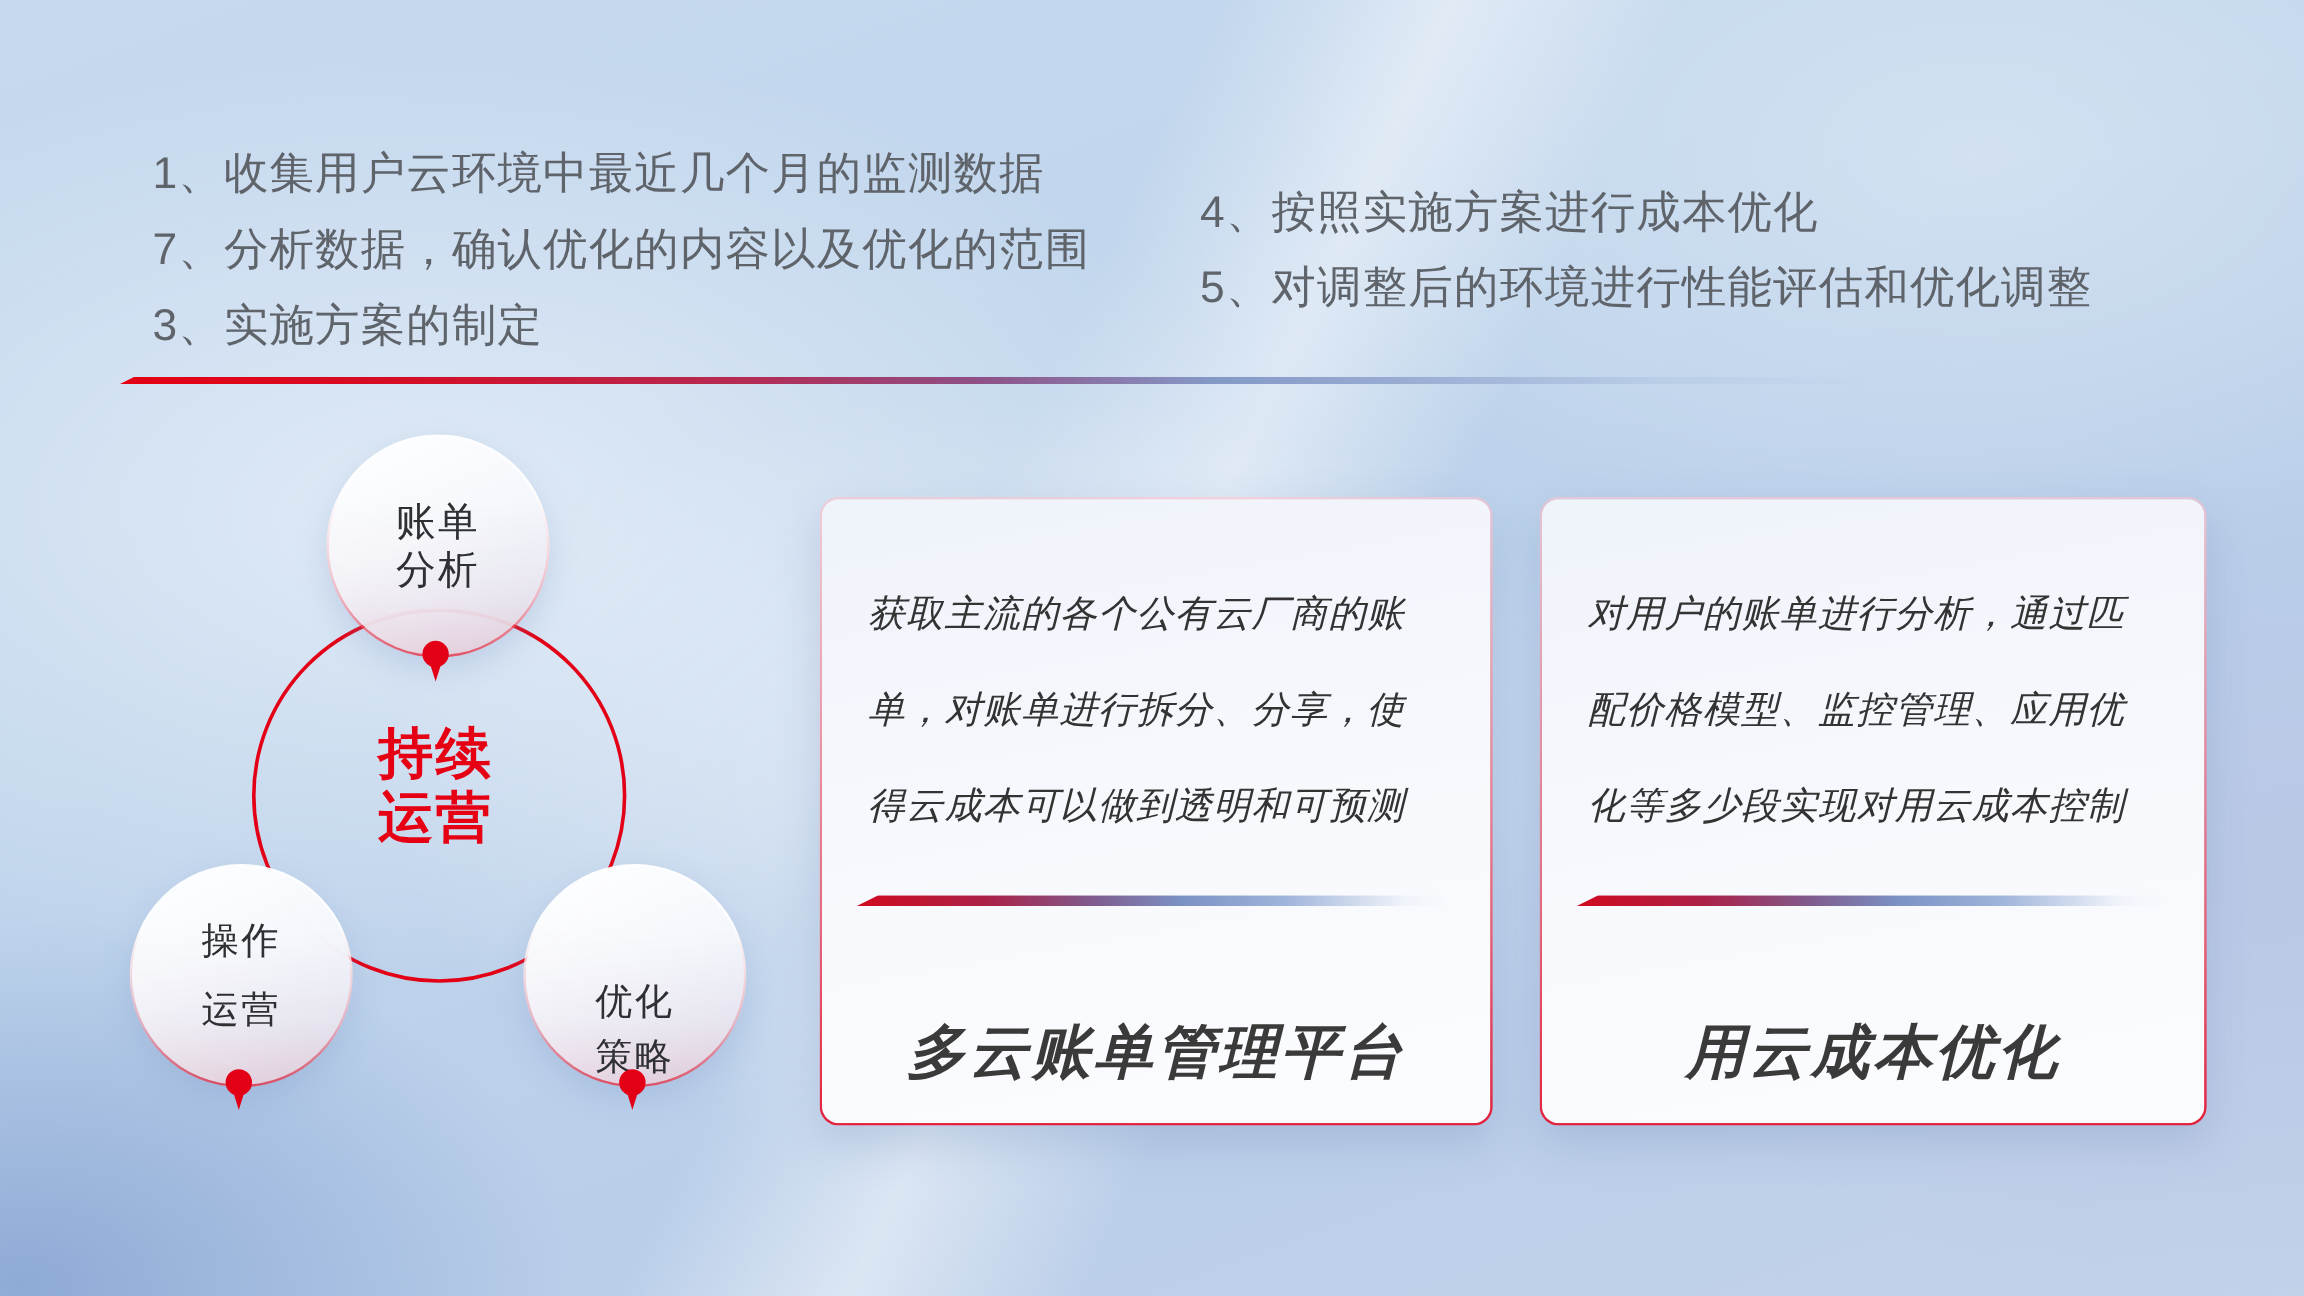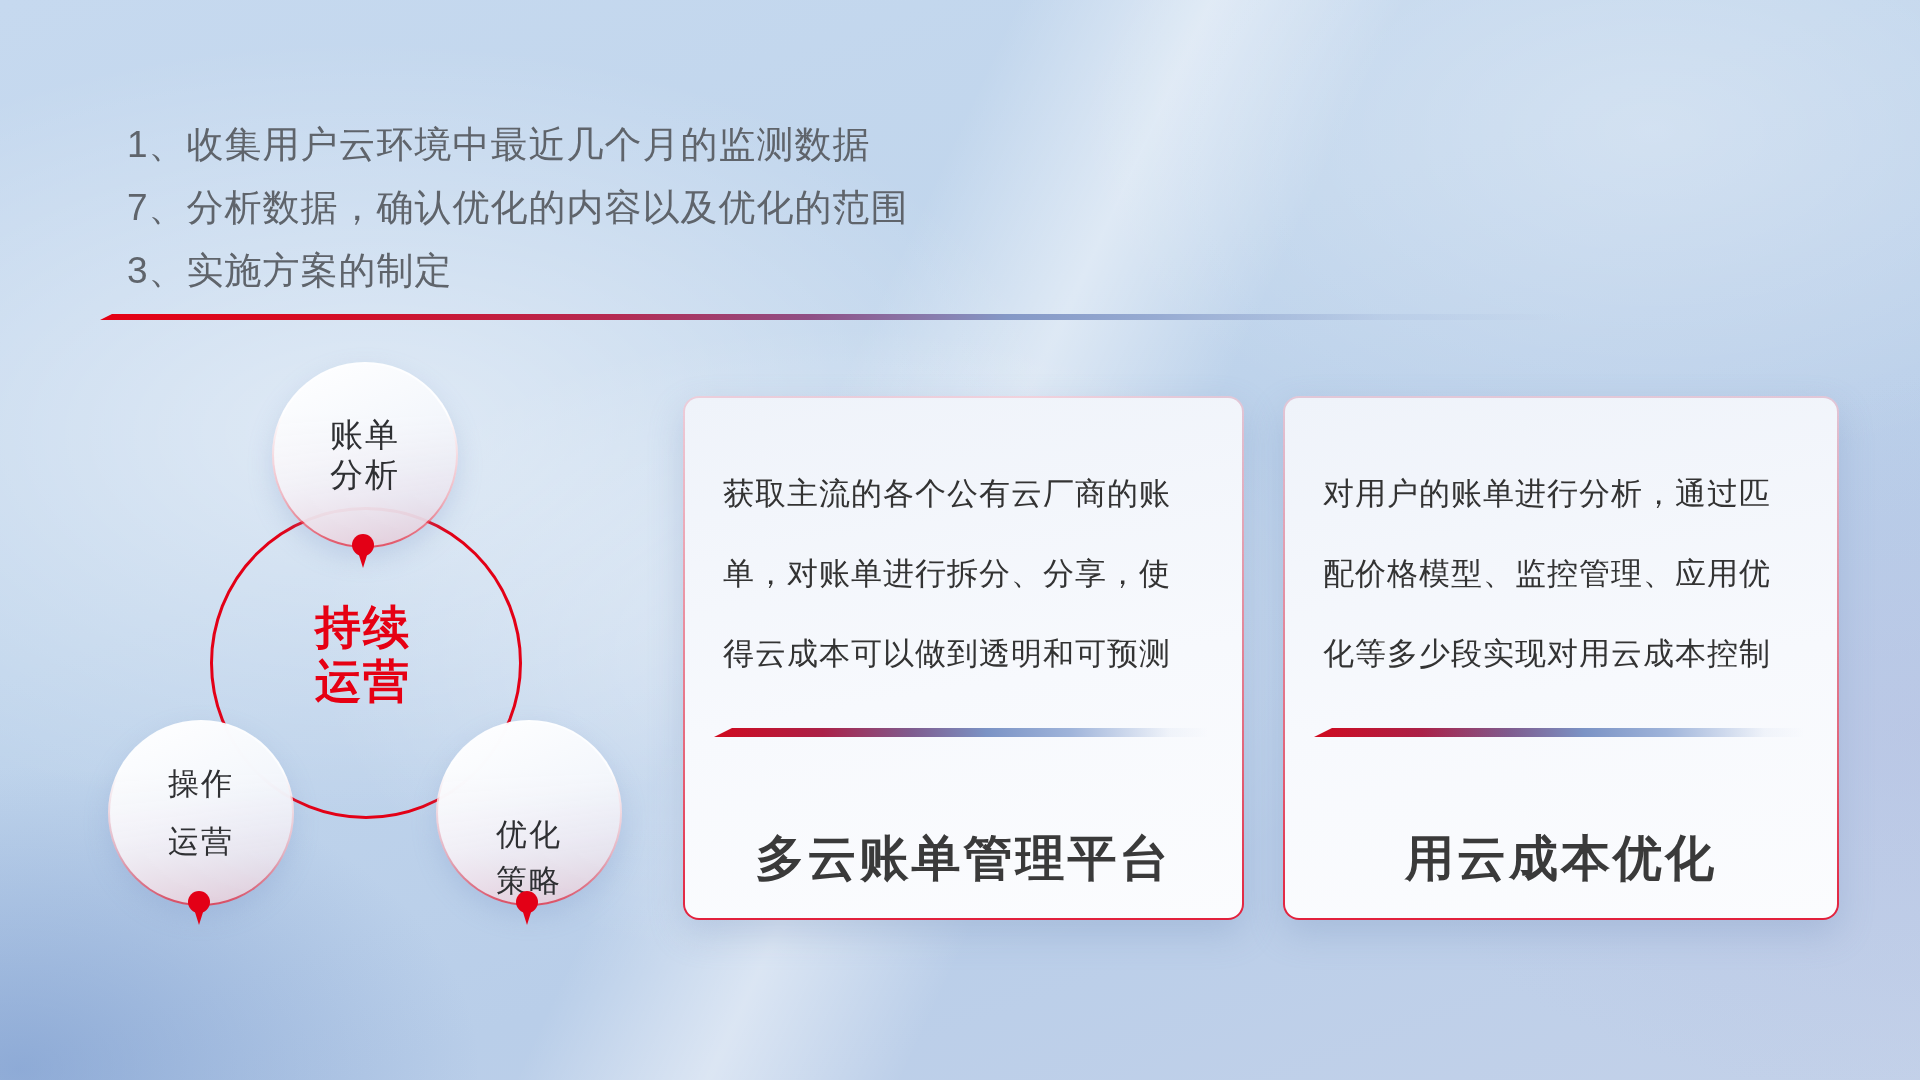--- a/index.html
+++ b/index.html
@@ -56,26 +56,27 @@
   .pin::after{
     content:"";position:absolute;left:50%;top:100%;transform:translate(-50%,-4px);
     width:0;height:0;border:5px solid transparent;border-top:16px solid #e30016;border-bottom:0;
   }
   .pin-top{left:352px;top:534px;}
   .pin-bl{left:188px;top:891px;}
   .pin-br{left:516px;top:891px;}
 
   
   .card{
-    position:absolute;top:396px;height:520px;border-radius:16px;
+    position:absolute;top:414px;height:520px;border-radius:16px;
     border:2px solid transparent;
     background:
       linear-gradient(170deg,#eff3fa 0%,#f7f9fd 55%,#fbfcfe 100%) padding-box,
       linear-gradient(to bottom, rgba(255,190,200,.55) 0%, rgba(235,70,90,.80) 70%, #e2203c 100%) border-box;
     box-shadow:0 14px 34px rgba(120,145,190,.30);
+    font-style:italic;
   }
   .card-1{left:683px;width:557px;}
   .card-2{left:1283px;width:552px;}
   .card-body{
     position:absolute;left:38px;right:38px;top:56px;
     font-size:31px;line-height:80px;color:#333333;white-space:pre-line;letter-spacing:1px;
   }
   .card-bar{
     position:absolute;left:29px;right:33px;top:330px;height:9px;
     background:linear-gradient(90deg,#d00a1f 0%,#ab2148 22%,#7f5c8f 40%,#7b93c5 55%,#9fb4da 72%,rgba(190,205,230,.15) 92%,rgba(190,205,230,0) 100%);
@@ -90,20 +91,24 @@
 <body>
 
 <div class="stage">
 
   <div class="steps steps-left">
     <div class="step">1、收集用户云环境中最近几个月的监测数据</div>
     <div class="step">7、分析数据，确认优化的内容以及优化的范围</div>
     <div class="step">3、实施方案的制定</div>
   </div>
 
+  <div class="steps steps-right">
+    <div class="step">4、按照实施方案进行成本优化</div>
+    <div class="step">5、对调整后的环境进行性能评估和优化调整</div>
+  </div>
 
   <div class="divider"></div>
 
   <div>
     <div class="ring"></div>
     <div class="center-label">持续
 运营</div>
 
     <div class="bubble bubble-top">
       <span>账单

